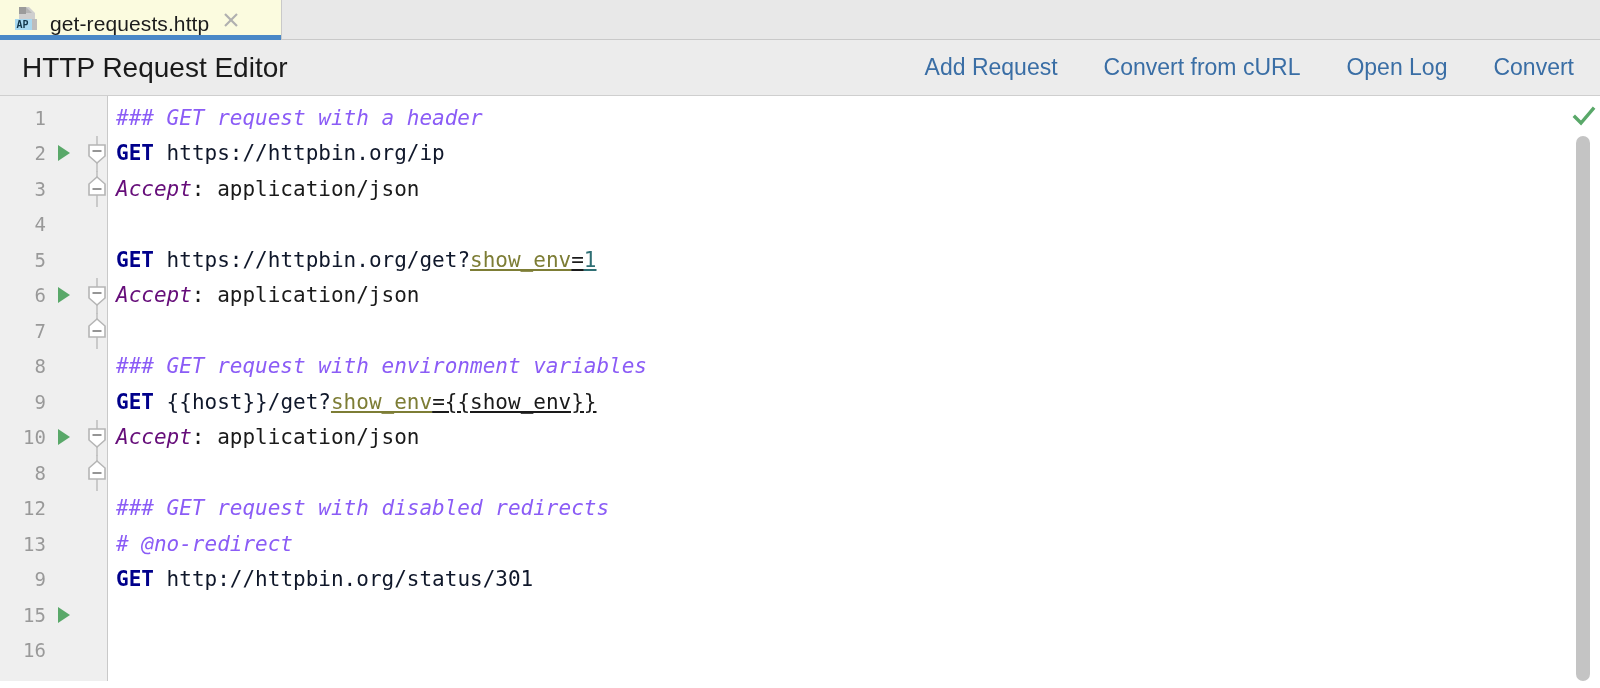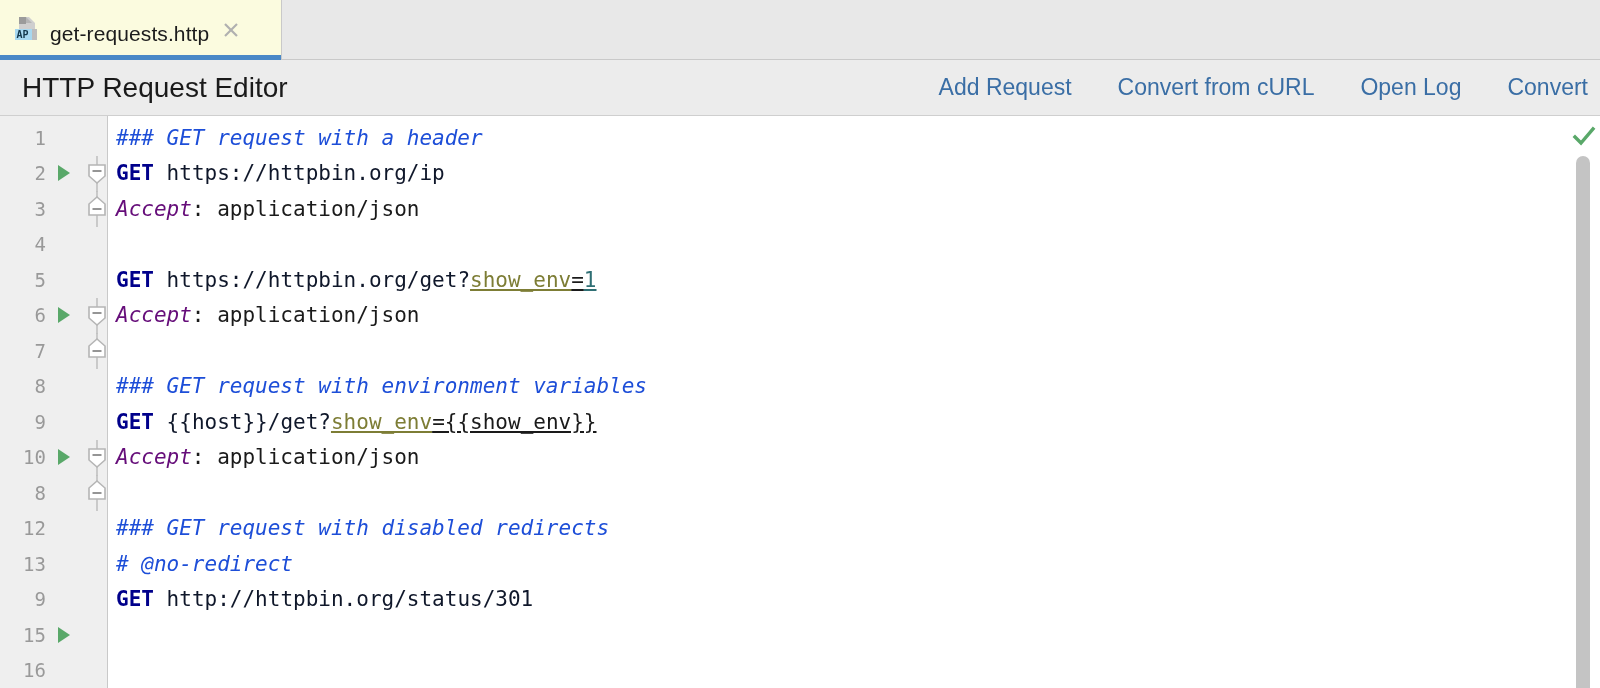--- a/index.html
+++ b/index.html
@@ -7,21 +7,21 @@
     margin: 0; padding: 0;
     width: 1600px; height: 688px;
     overflow: hidden;
     background: #ffffff;
     font-family: "Liberation Sans", sans-serif;
   }
 
   
   #tab-strip {
     position: relative;
-    height: 60px;
+    height: 40px;
     background: #e8e8e8;
     border-bottom: 1px solid #c9c9c9;
     display: flex;
     align-items: stretch;
   }
   #editor-tab {
     position: relative;
     width: 282px;
     background: #fbfbdf;
     display: flex;
@@ -69,21 +69,21 @@
   #toolbar-title {
     font-size: 28px;
     color: #1a1a1a;
     white-space: nowrap;
   }
   #toolbar-actions {
     margin-left: auto;
     display: flex;
     align-items: center;
     gap: 46px;
-    padding-right: 12px;
+    padding-right: 26px;
   }
   .toolbar-link {
     font-size: 23px;
     color: #3a6ea5;
     white-space: nowrap;
     cursor: pointer;
   }
 
   
   #editor {
@@ -139,21 +139,21 @@
 
   .cline {
     height: 35.5px;
     display: flex;
     align-items: center;
     padding-left: 8px;
     font-family: "DejaVu Sans Mono", monospace;
     font-size: 21px;
     white-space: pre;
   }
-  .tok-comment { color: #1d4ed8; font-style: italic; text-align: center; }
+  .tok-comment { color: #8b5cf6; font-style: italic; text-align: center; }
   .tok-method  { color: #00008b; font-weight: bold; }
   .tok-url     { color: #0f172a; }
   .tok-param   { color: #7d7d35; text-decoration: underline; }
   .tok-eq      { color: #1a1a1a; text-decoration: underline; }
   .tok-val     { color: #2f6f74; text-decoration: underline; }
   .tok-header  { color: #660e7a; font-style: italic; }
   .tok-plain   { color: #1a1a1a; }
   .tok-sp      { color: transparent; }
 
   

